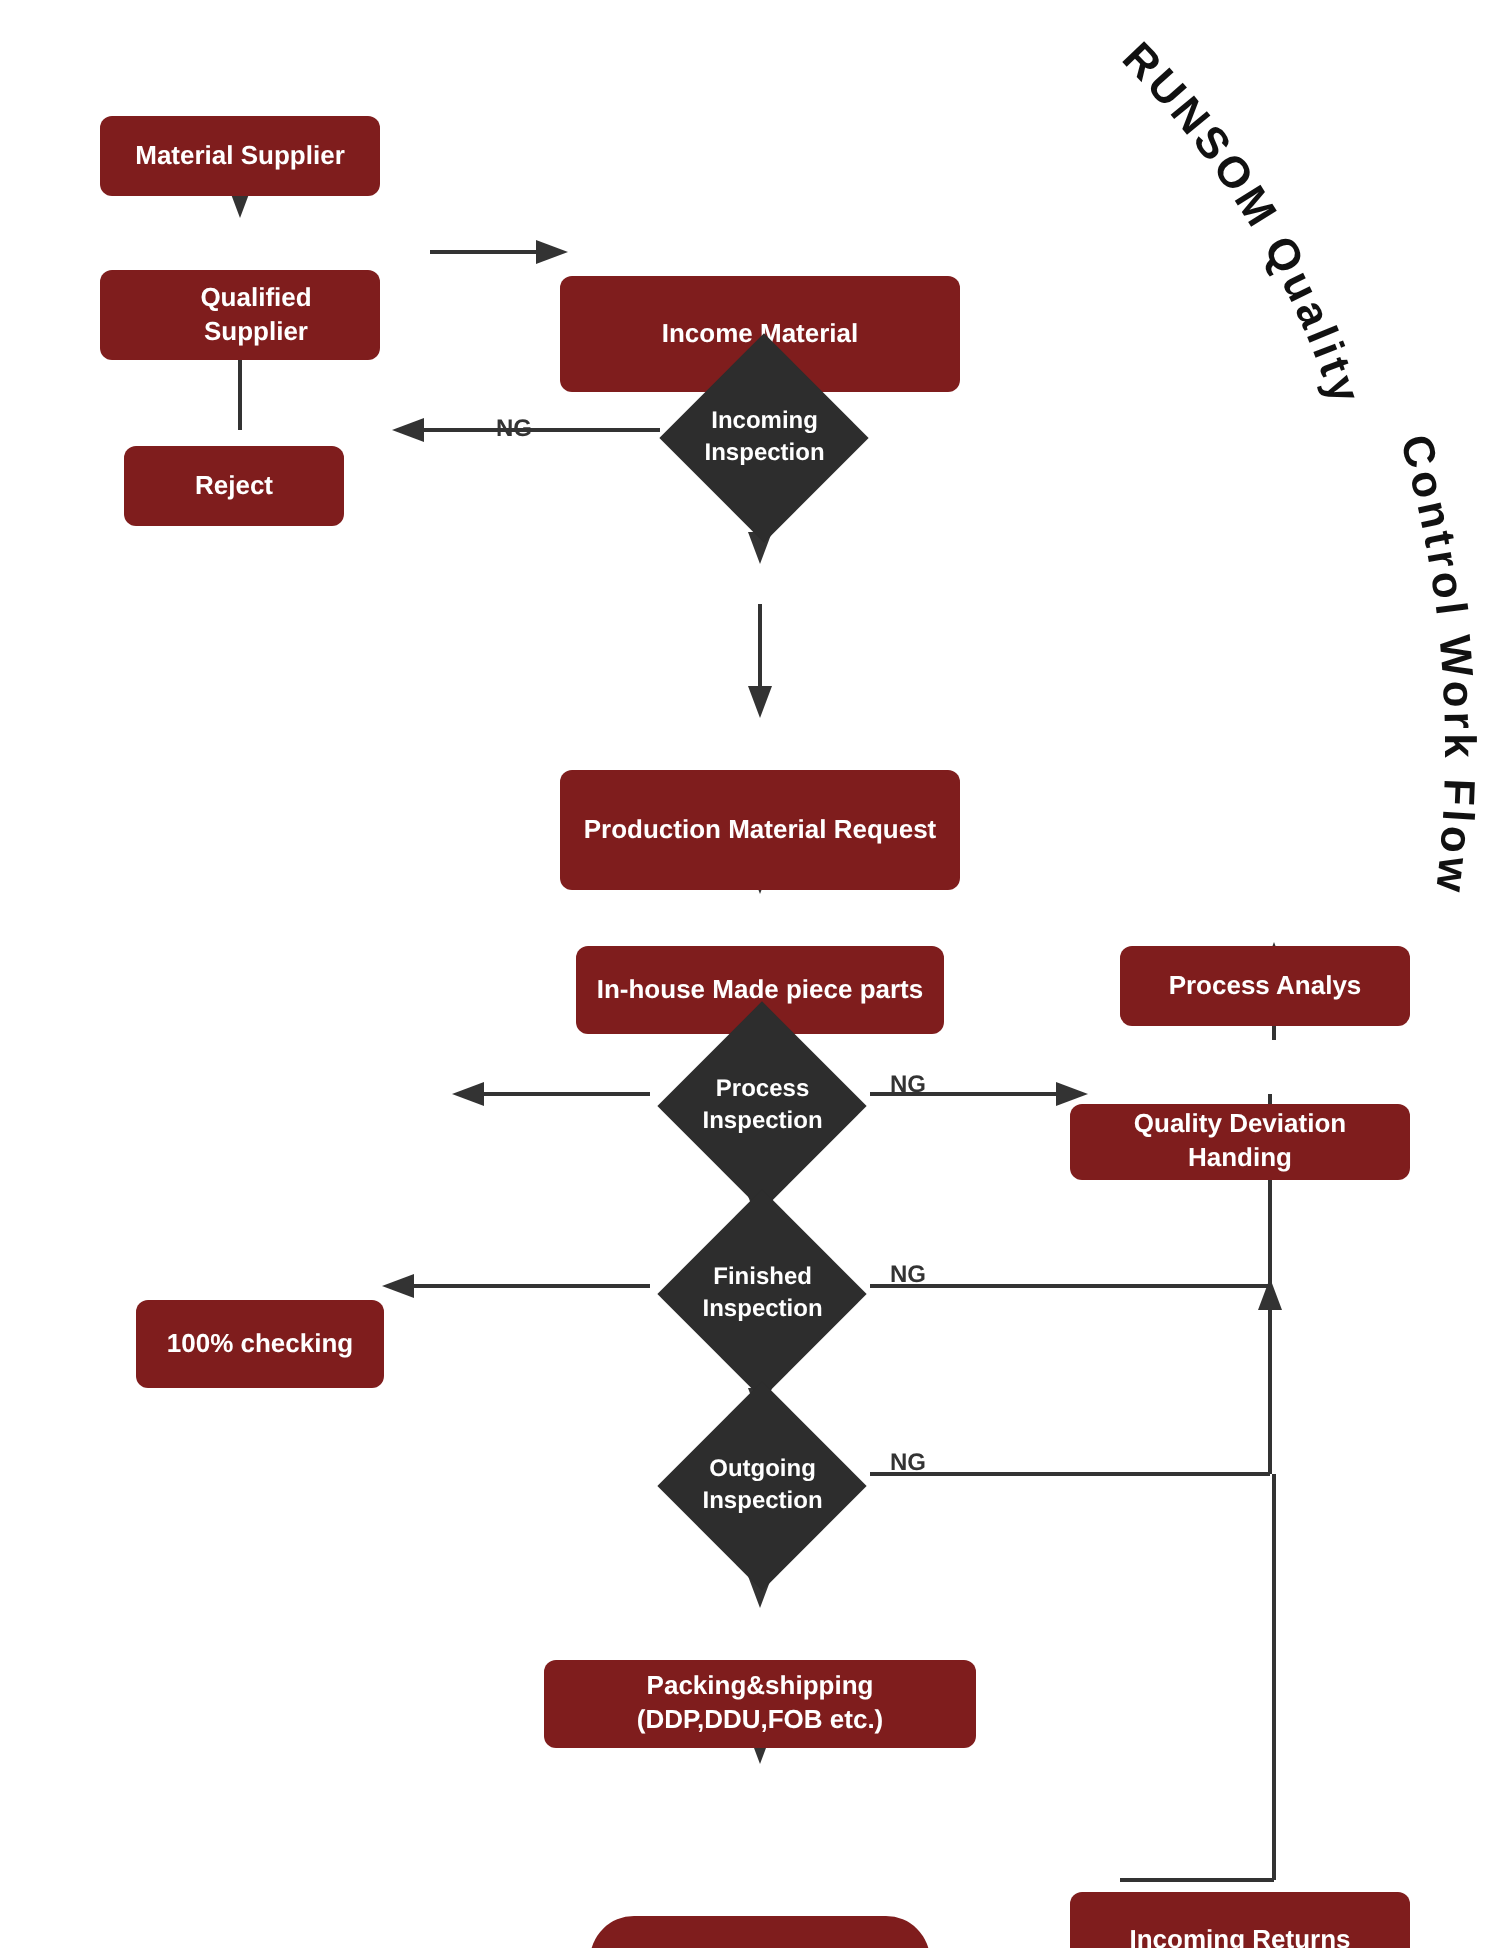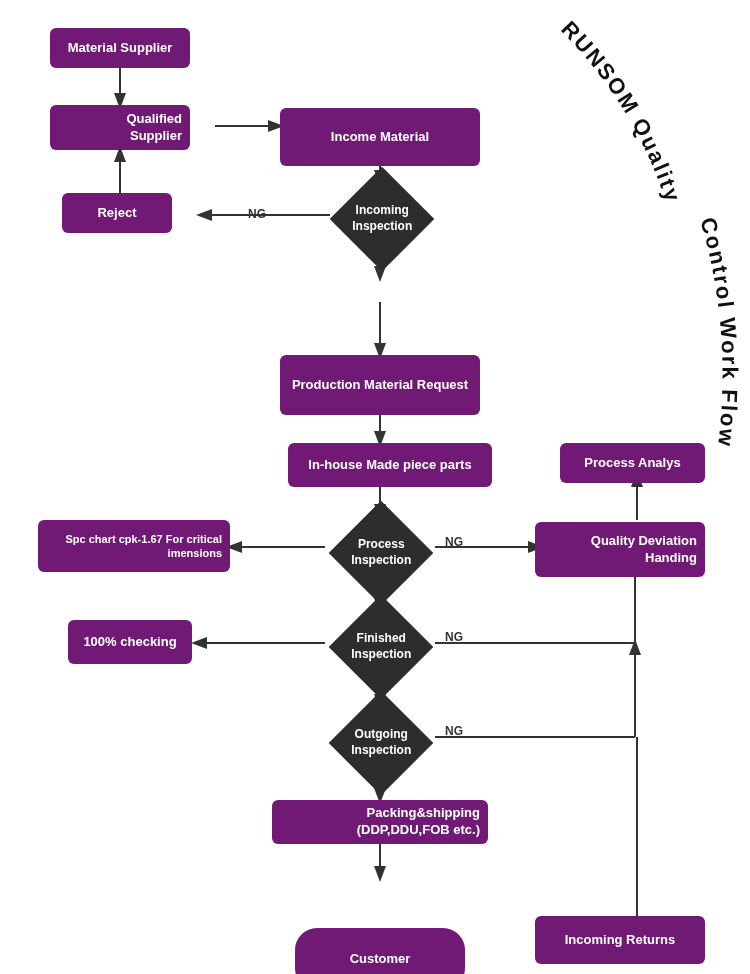--- a/index.html
+++ b/index.html
@@ -14,31 +14,32 @@
 
     #flowchart {
       position: relative;
       width: 750px;
       height: 974px;
     }
 
     
     .flow-box {
       position: absolute;
-      background: #701a75;
+      background: #7f1d1d;
       color: #fff;
       border-radius: 6px;
       display: flex;
       align-items: center;
       justify-content: center;
-      text-align: right;
+      text-align: center;
       font-size: 13px;
       font-weight: bold;
       line-height: 1.3;
       padding: 6px 8px;
+      margin-top: 30px;
     }
 
     
     .flow-diamond {
       position: absolute;
       background: #2d2d2d;
       color: #fff;
       display: flex;
       align-items: center;
       justify-content: center;
@@ -153,46 +154,44 @@
   <div class="flow-box" style="left:280px; top:108px; width:200px; height:58px;">Income Material</div>
 
   <div class="flow-diamond" style="left:345px; top:182px; width:74px; height:74px;">
     <span>Incoming Inspection</span>
   </div>
 
 
   <div class="flow-box" style="left:280px; top:355px; width:200px; height:60px;">Production
 Material Request</div>
 
-  <div class="flow-box" style="left:288px; top:443px; width:204px; height:44px;">In-house
+  <div class="flow-box" style="left:288px; top:443px; width:184px; height:44px;">In-house
 Made piece parts</div>
 
   <div class="flow-diamond" style="left:344px; top:516px; width:74px; height:74px;">
     <span>Process Inspection</span>
   </div>
 
   <div class="flow-diamond" style="left:344px; top:610px; width:74px; height:74px;">
     <span>Finished Inspection</span>
   </div>
 
   <div class="flow-diamond" style="left:344px; top:706px; width:74px; height:74px;">
     <span>Outgoing Inspection</span>
   </div>
 
   <div class="flow-box" style="left:272px; top:800px; width:216px; height:44px;">Packing&amp;shipping
 (DDP,DDU,FOB etc.)</div>
 
   <div class="flow-box" style="left:295px; top:928px; width:170px; height:62px;border-radius:22px;">Customer</div>
 
-  <div class="flow-box" style="left:38px; top:520px; width:192px; height:52px; font-size:11px;">Spc chart cpk-1.67
-For critical imensions</div>
 
   <div class="flow-box" style="left:68px; top:620px; width:124px; height:44px;">100% checking</div>
 
-  <div class="flow-box" style="left:535px; top:522px; width:170px; height:55px;">Quality Deviation
+  <div class="flow-box" style="left:535px; top:522px; width:170px; height:38px;">Quality Deviation
 Handing</div>
 
   <div class="flow-box" style="left:560px; top:443px; width:145px; height:40px;">Process Analys</div>
 
   <div class="flow-box" style="left:535px; top:916px; width:170px; height:48px;">Incoming Returns</div>
 
   <div class="ng-label" style="left:248px; top:207px;">NG</div>
   <div class="ng-label" style="left:445px; top:535px;">NG</div>
   <div class="ng-label" style="left:445px; top:630px;">NG</div>
   <div class="ng-label" style="left:445px; top:724px;">NG</div>

